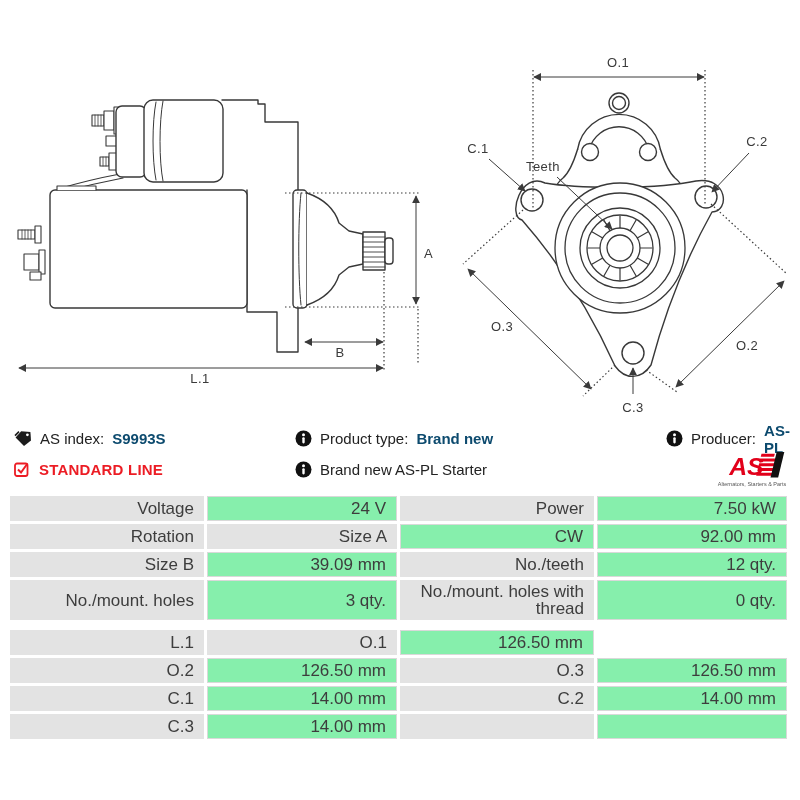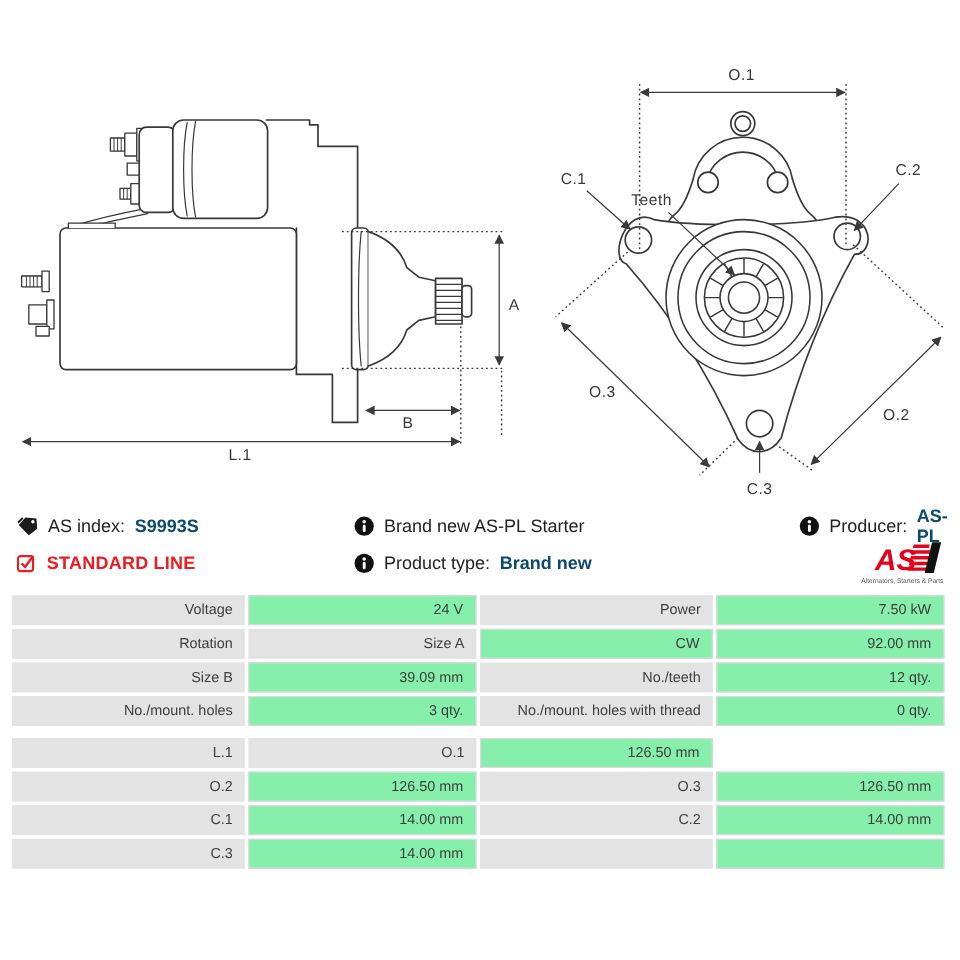--- a/index.html
+++ b/index.html
@@ -16,21 +16,21 @@
   .info-col{display:flex;flex-direction:column;}
   .info-row{height:31px;display:flex;align-items:center;gap:8px;font-size:15px;color:#222;}
   .info-row .bold{font-weight:bold;color:#0c4a6e;}
   .info-row.right{justify-content:flex-end;}
   .redline{color:var(--red,#ec1c24);font-weight:bold;letter-spacing:.2px;}
   .icon{flex:0 0 auto;display:inline-flex;}
 
   
   .spec{position:absolute;left:10px;top:496px;width:777px;}
   .spec-row{display:grid;grid-template-columns:194px 190px 194px 190px;column-gap:3px;margin-bottom:3px;}
-  .cell{font-size:12px;color:#3d3d3d;display:flex;align-items:center;justify-content:flex-end;
+  .cell{font-size:17px;color:#3d3d3d;display:flex;align-items:center;justify-content:flex-end;
         text-align:right;padding:3px 10px;box-sizing:border-box;min-height:25px;line-height:17px;}
   .cell.label{background:var(--cellgray,#e3e3e3);}
   .cell.value{background:#86efac;border:1px solid var(--cellborder,#d9d9d9);}
   .group-gap{height:7px;}
 </style>
 </head>
 <body>
 
 <div class="page">
 
@@ -197,32 +197,32 @@
     </div>
     <div class="info-col">
       <div class="info-row">
         <span class="icon">
           <svg width="17" height="17" viewBox="0 0 17 17">
             <circle cx="8.5" cy="8.5" r="8" fill="#111"></circle>
             <circle cx="8.5" cy="4.8" r="1.5" fill="#fff"></circle>
             <rect x="7.3" y="7.2" width="2.4" height="6.2" rx="1.1" fill="#fff"></rect>
           </svg>
         </span>
-        <span>Brand new AS-PL Starter</span>
+        <span>Product type:</span>
+        <span class="bold">Brand new</span>
       </div>
       <div class="info-row">
         <span class="icon">
           <svg width="17" height="17" viewBox="0 0 17 17">
             <circle cx="8.5" cy="8.5" r="8" fill="#111"></circle>
             <circle cx="8.5" cy="4.8" r="1.5" fill="#fff"></circle>
             <rect x="7.3" y="7.2" width="2.4" height="6.2" rx="1.1" fill="#fff"></rect>
           </svg>
         </span>
-        <span>Product type:</span>
-        <span class="bold">Brand new</span>
+        <span>Brand new AS-PL Starter</span>
       </div>
     </div>
     <div class="info-col">
       <div class="info-row right">
         <span class="icon">
           <svg width="17" height="17" viewBox="0 0 17 17">
             <circle cx="8.5" cy="8.5" r="8" fill="#111"></circle>
             <circle cx="8.5" cy="4.8" r="1.5" fill="#fff"></circle>
             <rect x="7.3" y="7.2" width="2.4" height="6.2" rx="1.1" fill="#fff"></rect>
           </svg>

